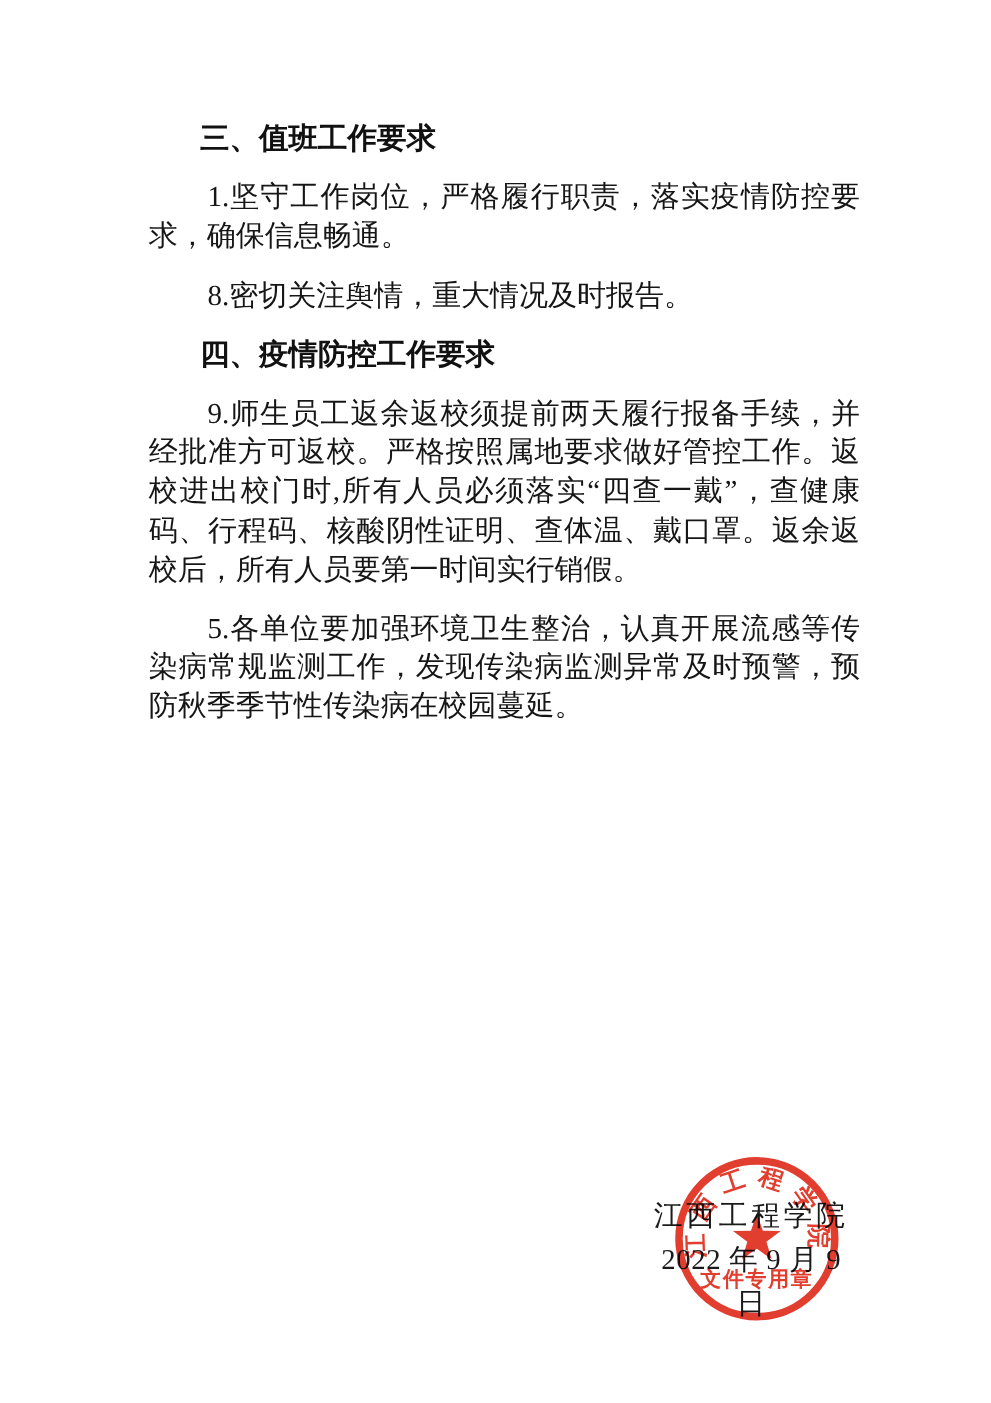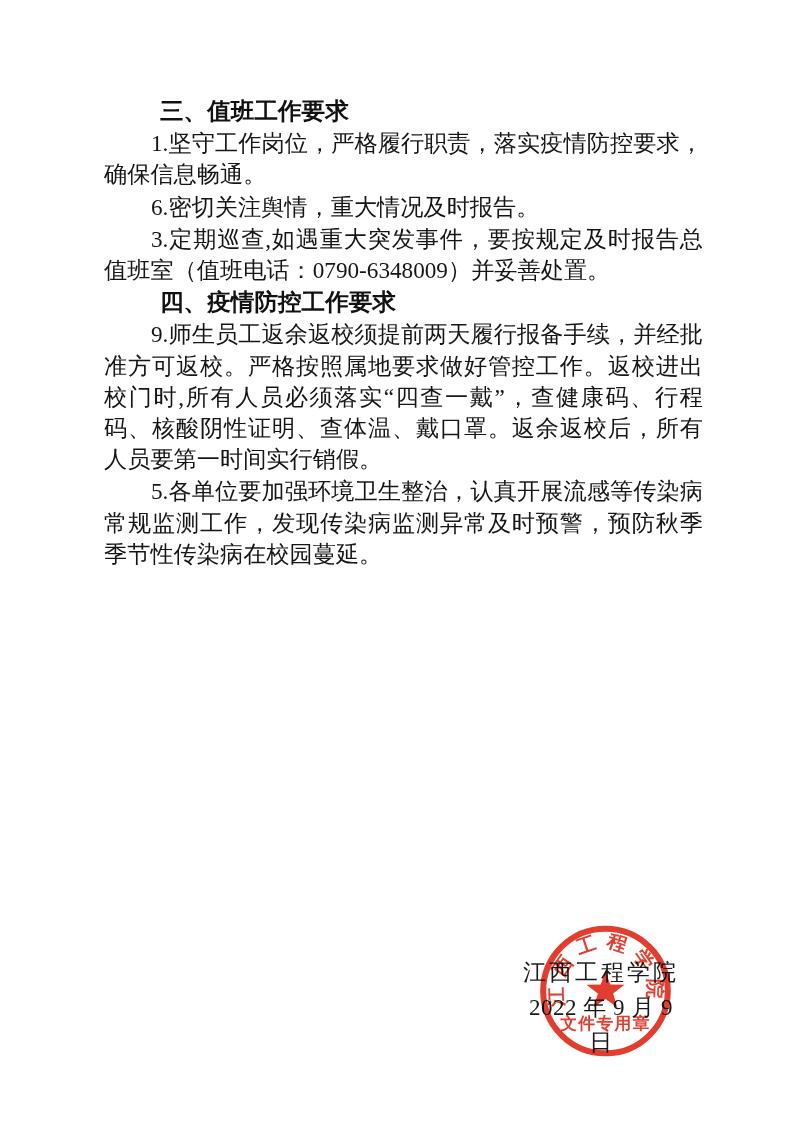--- a/index.html
+++ b/index.html
@@ -25,21 +25,21 @@
     margin: 0;
     font-family: "Liberation Sans", "DejaVu Sans", sans-serif;
     font-size: 23.6px;
     font-weight: bold;
     line-height: 31.2px;
     text-indent: 57px;
     text-align: left;
     color: #111111;
   }
   .content p {
-    margin: 1px;
+    margin: 16px;
     text-indent: 47px;
   }
   .signature-block {
     position: absolute;
     left: 519px;
     top: 955px;
     width: 164px;
     text-align: center;
     font-size: 23px;
     line-height: 35px;
@@ -64,22 +64,21 @@
   .seal .bottom-label { font-size: 25px; letter-spacing: 2px; }
 </style>
 </head>
 <body>
 
 <div class="page">
 
   <div class="content">
     <h2>三、值班工作要求</h2>
     <p>1.坚守工作岗位，严格履行职责，落实疫情防控要求，确保信息畅通。</p>
-    <p>6.密切关注舆情，重大情况及时报告。</p>
-    <p>3.定期巡查,如遇重大突发事件，要按规定及时报告总值班室（值班电话：0790-6348009）并妥善处置。</p>
+    <p>8.密切关注舆情，重大情况及时报告。</p>
 
     <h2>四、疫情防控工作要求</h2>
     <p>9.师生员工返余返校须提前两天履行报备手续，并经批准方可返校。严格按照属地要求做好管控工作。返校进出校门时,所有人员必须落实“四查一戴”，查健康码、行程码、核酸阴性证明、查体温、戴口罩。返余返校后，所有人员要第一时间实行销假。</p>
     <p>5.各单位要加强环境卫生整治，认真开展流感等传染病常规监测工作，发现传染病监测异常及时预警，预防秋季季节性传染病在校园蔓延。</p>
   </div>
 
   <div class="signature-block">
     <div class="signature-org">江西工程学院</div>
     <div class="signature-date">2022 年 9 月 9 日</div>
   </div>

